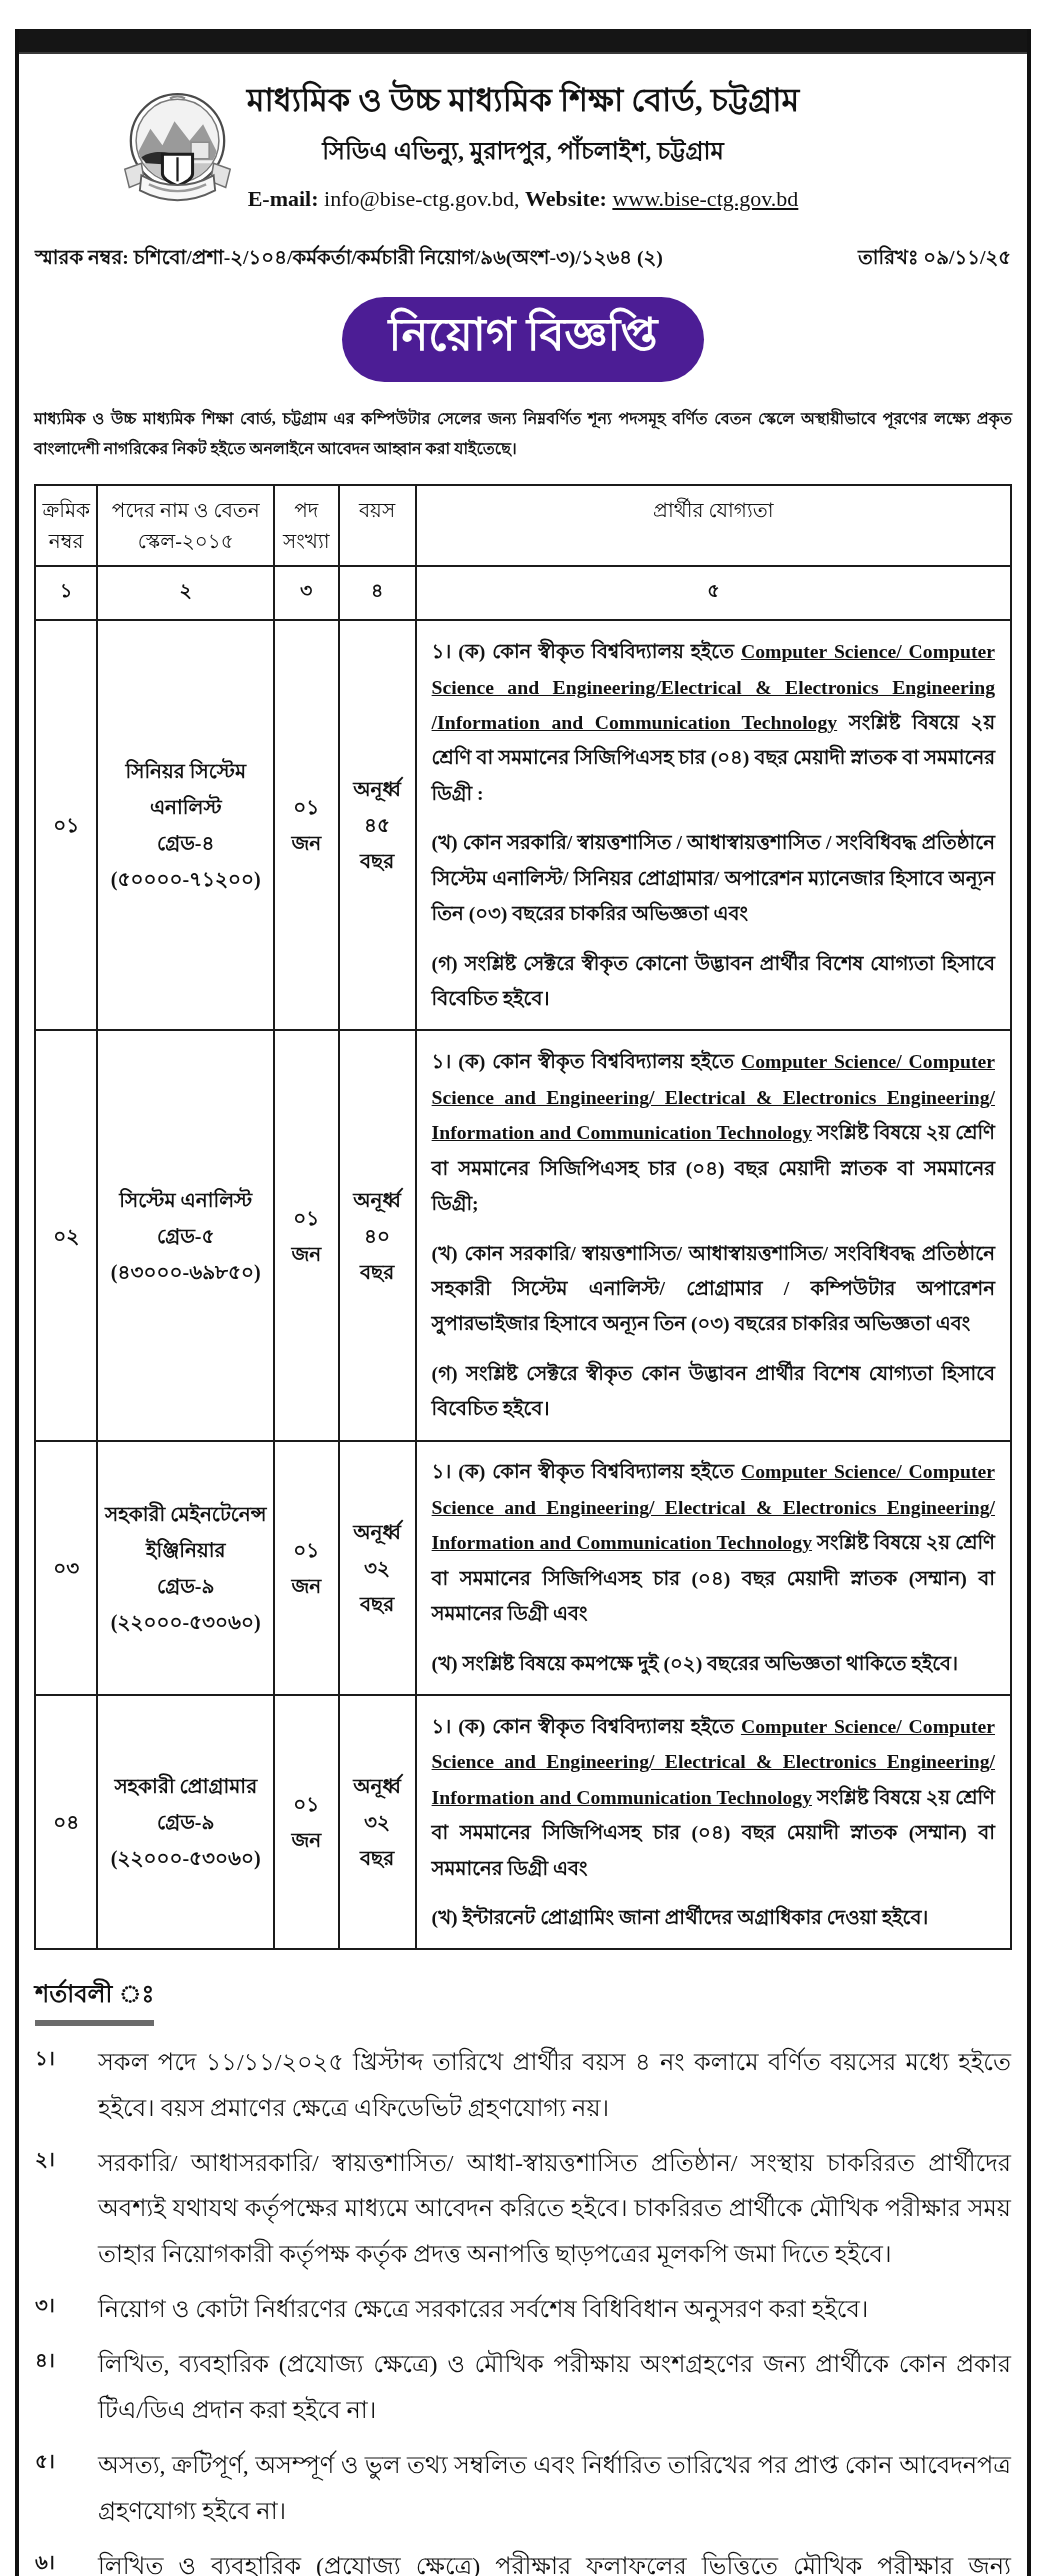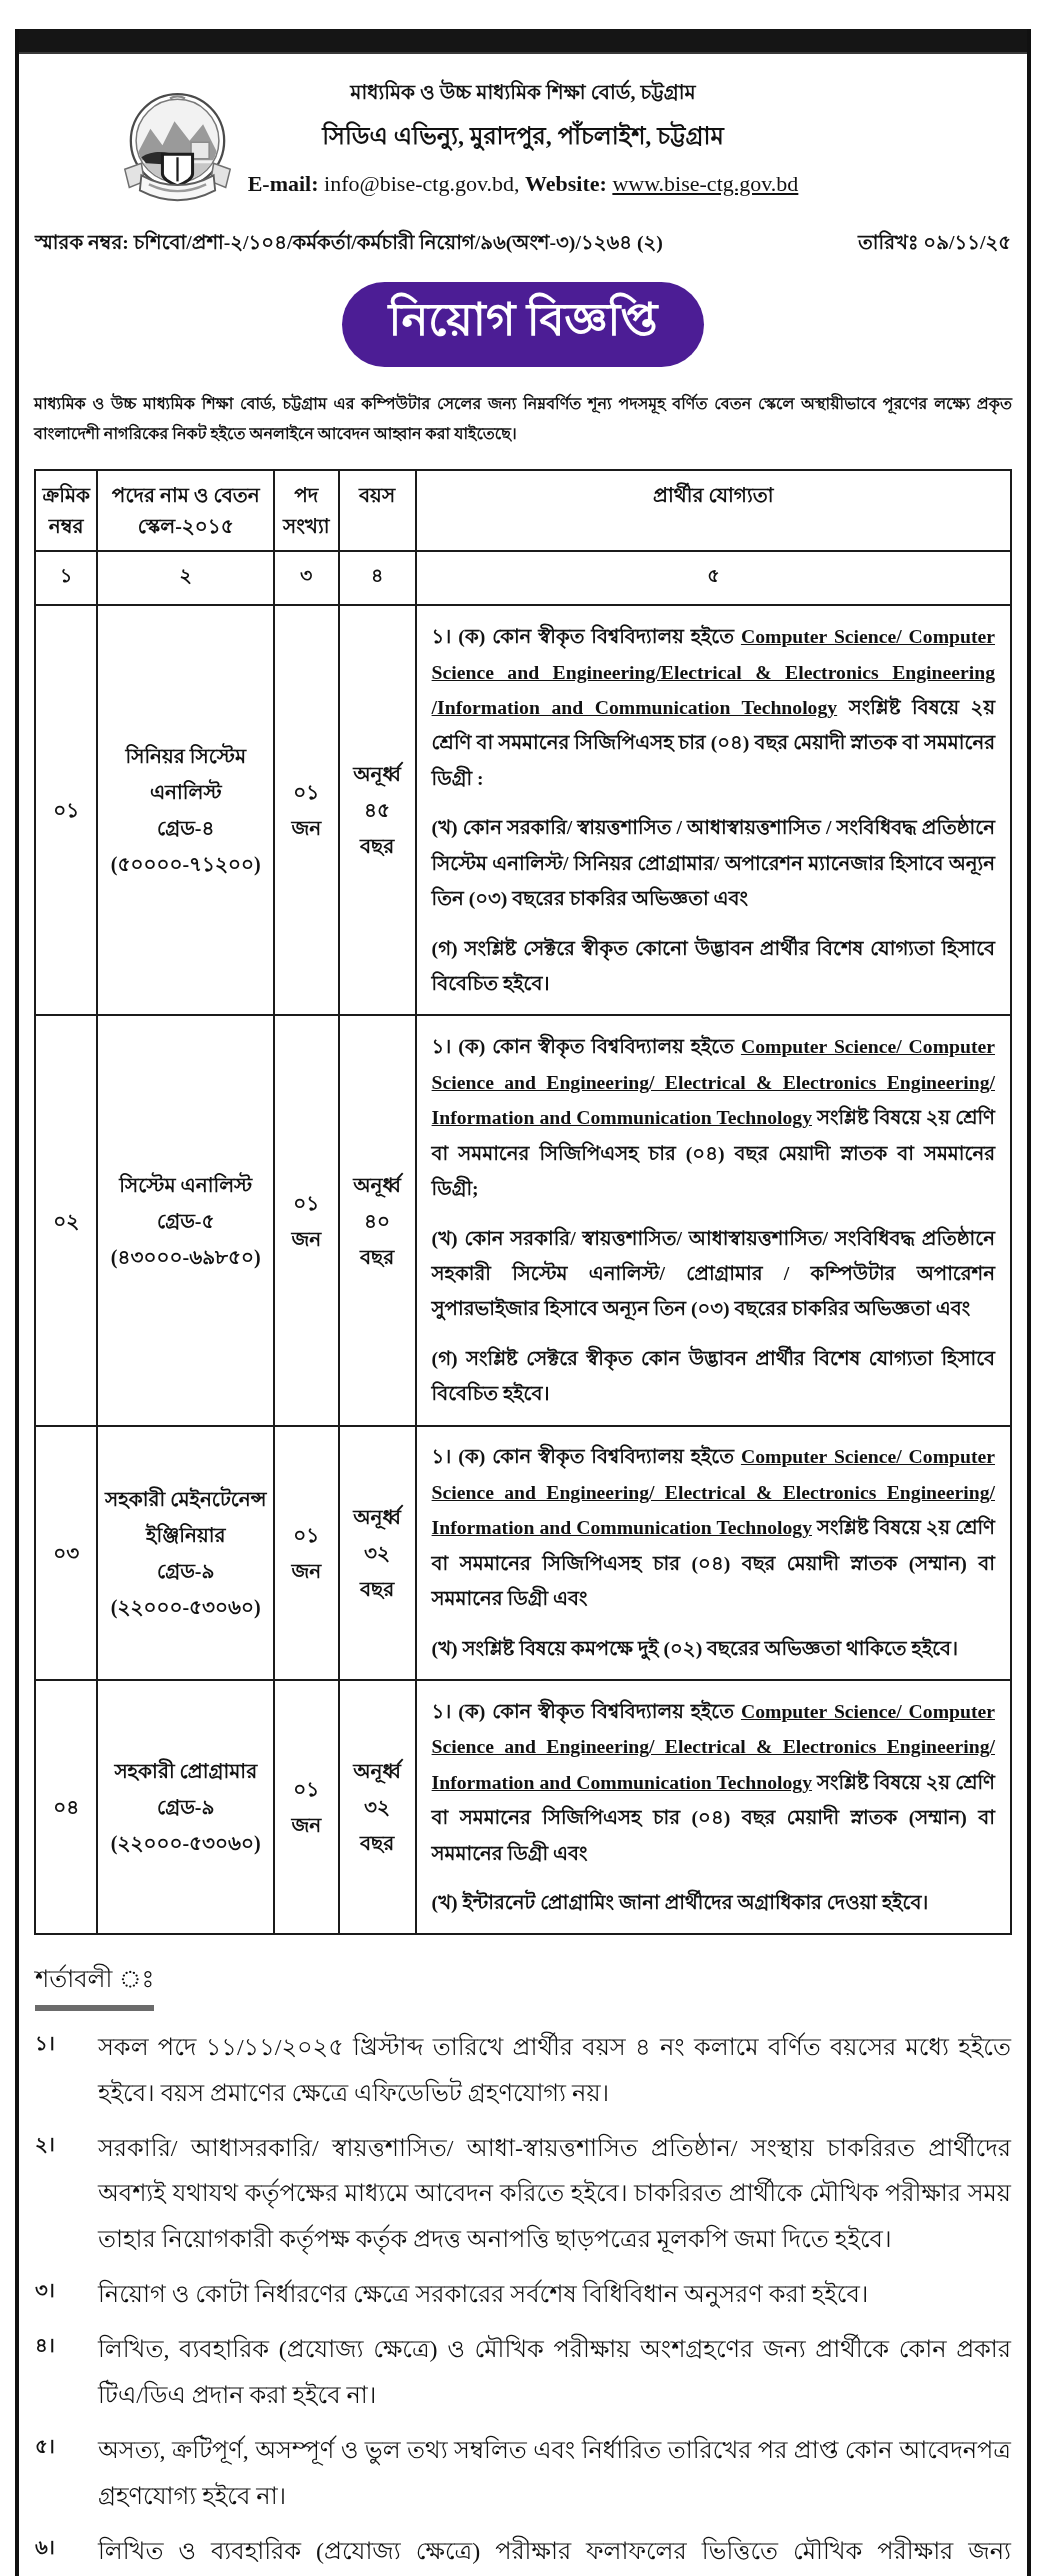--- a/index.html
+++ b/index.html
@@ -2,43 +2,43 @@
 <html style="font-size:8.5px"><head>
 <meta charset="utf-8">
 <style>
   html,body{margin:0;padding:0;background:#ffffff;}
   body{width:1046px;font-family:"Liberation Serif","DejaVu Serif",serif;color:#121212;-webkit-font-smoothing:antialiased;}
   .page{margin:29px 15px 0;background:#fff;border-left:4.8px solid #111;border-right:4.8px solid #111;border-bottom:12.8px solid #111;position:relative;}
   .topband{height:23.4px;background:#151515;border-bottom:2.1px solid #3a3a3a;}
   
   header{padding-top:25.6px;text-align:center;position:relative;}
   .logo{position:absolute;left:80px;top:31px;width:157px;height:128px;}
-  .org-name{font-size:20px;font-weight:bold;margin:0;line-height:1.25;}
+  .org-name{font-size:32px;font-weight:bold;margin:0;line-height:1.25;}
   .org-address{font-size:24px;font-weight:bold;margin-top:11.7px;}
   .contact{font-size:22px;margin-top:14px;}
   .contact b{font-weight:bold;}
   .u{text-decoration:underline;}
   .memo-row{display:flex;justify-content:space-between;align-items:flex-end;font-size:19.7px;font-weight:bold;margin:31px 16px 0;}
   
   .badge-wrap{text-align:center;margin-top:22.4px;}
   .badge{display:inline-block;background:#4c1d95;color:#fff;font-size:45px;font-weight:bold;padding:14px 47px 21px;border-radius:53px;line-height:1.1;}
   .intro{font-size:16px;font-weight:bold;text-align:justify;line-height:1.85;margin:22.4px 15px 0;}
   
   table.vac{width:calc(100% - 30px);margin:21px 15px 0;border-collapse:collapse;border:2.7px solid #161616;}
   table.vac th,table.vac td{border:2.1px solid #1b1b1b;}
-  thead th{font-size:20px;font-weight:bold;padding:8.5px 3.2px;line-height:1.55;vertical-align:top;}
+  thead th{font-size:20px;font-weight:normal;padding:8.5px 3.2px;line-height:1.55;vertical-align:top;}
   tr.colnum td{font-size:19px;font-weight:bold;text-align:center;padding:8.5px 3.2px 11.7px;}
   td.c{text-align:center;vertical-align:middle;font-weight:bold;font-size:20px;line-height:1.8;white-space:pre-line;padding:5.3px 4.3px;}
   td.qual{padding:12.8px 15px;font-size:19.7px;line-height:1.8;text-align:justify;vertical-align:middle;font-weight:bold;}
   .qpara{margin:0 0 14px;}
   .qpara:last-child{margin-bottom:0;}
   .en{font-family:"Liberation Serif",serif;text-decoration:underline;}
   
   .conds{margin:24.5px 16px 0;}
-  .conds h2{font-size:24px;font-weight:normal;margin:0 0 14px;display:inline-block;border-bottom:6.4px solid #6b6b6b;padding-bottom:5.3px;}
+  .conds h2{font-size:24px;font-weight:bold;margin:0 0 14px;display:inline-block;border-bottom:6.4px solid #6b6b6b;padding-bottom:5.3px;}
   .cond{display:flex;margin-bottom:9.6px;}
   .clabel{flex:0 0 51px;font-size:19.7px;font-weight:bold;line-height:1.9;}
   .ctext{flex:1;font-size:24px;font-weight:normal;line-height:1.9;text-align:justify;margin-left:12px;}
 </style>
 </head>
 <body>
 
 <div class="page">
   <div class="topband"></div>
 

